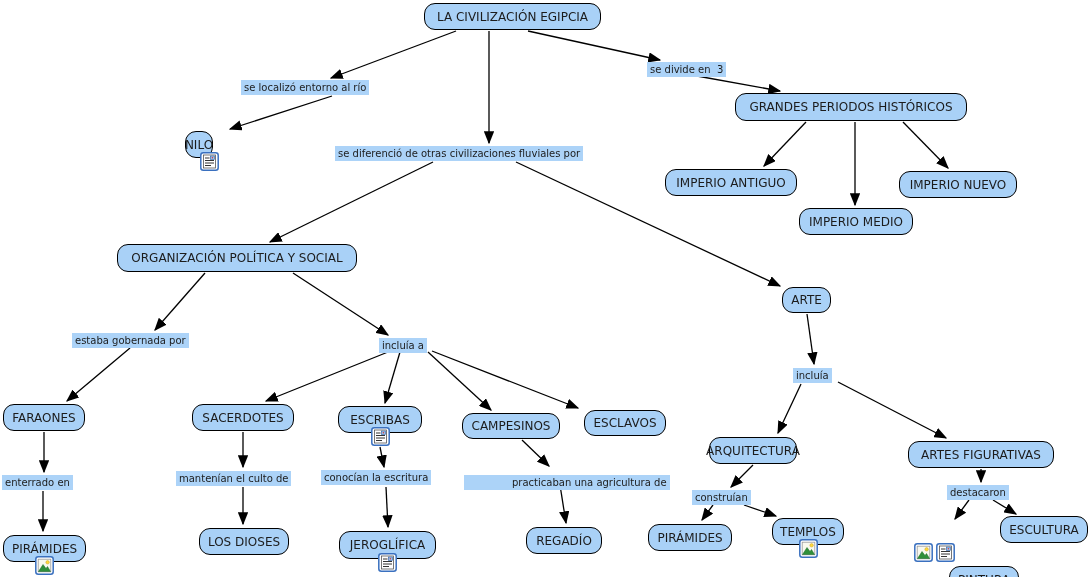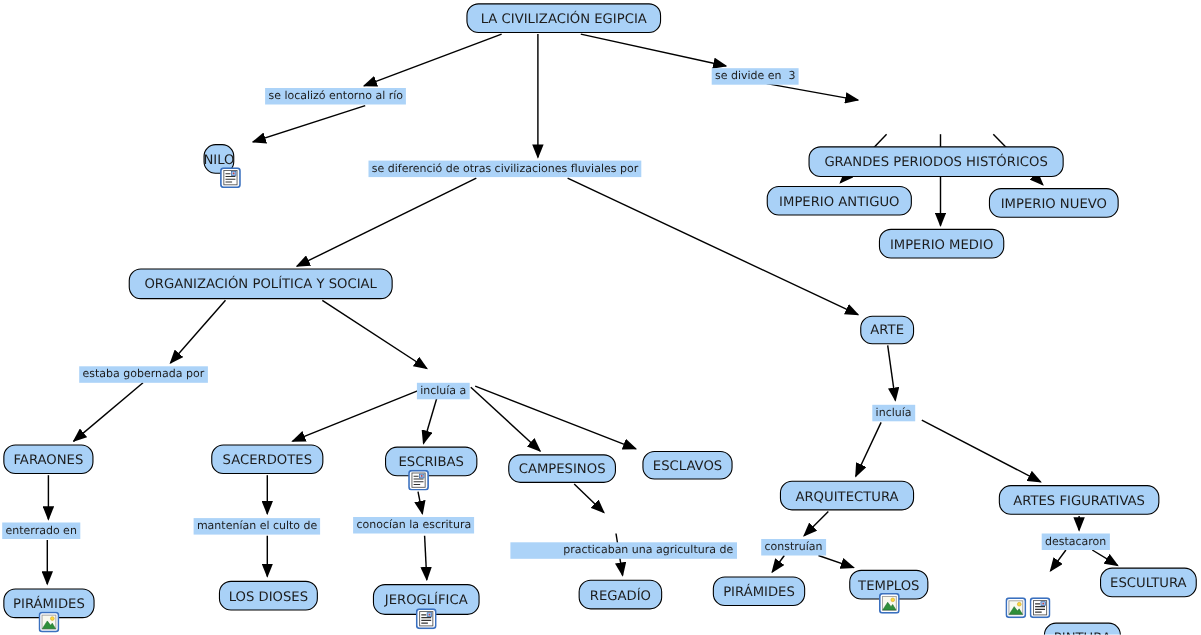--- a/index.html
+++ b/index.html
@@ -83,29 +83,29 @@
           <rect x="0.8" y="0.8" width="17.4" height="17.4" rx="2.5" fill="#ffffff" stroke="#3a70bf" stroke-width="1.5"></rect>
           <rect x="3.5" y="3" width="12" height="13" fill="#ffffff" stroke="#555555" stroke-width="0.8"></rect>
           <line x1="5" y1="6" x2="9.5" y2="6" stroke="#333333" stroke-width="1"></line>
           <line x1="5" y1="8.5" x2="14" y2="8.5" stroke="#333333" stroke-width="1"></line>
           <line x1="5" y1="11" x2="14" y2="11" stroke="#333333" stroke-width="1"></line>
           <line x1="5" y1="13.5" x2="11" y2="13.5" stroke="#333333" stroke-width="1"></line>
           <rect x="10.3" y="4" width="4.2" height="3.5" fill="#9ec3ef" stroke="#2f5e9e" stroke-width="0.6"></rect>
           <circle cx="12.4" cy="5.7" r="0.8" fill="#d04040"></circle>
         </svg></span>
     </div>
-    <div class="node" style="left: 735px; top: 93px; width: 232px; height: 28px; margin-top: 40px;"><span>GRANDES PERIODOS HISTÓRICOS</span></div>
-    <div class="node" style="left: 665px; top: 169px; width: 132px; height: 27px; margin-left: 32px;"><span>IMPERIO ANTIGUO</span></div>
+    <div class="node" style="left: 735px; top: 93px; width: 232px; height: 28px;"><span>GRANDES PERIODOS HISTÓRICOS</span></div>
+    <div class="node" style="left: 665px; top: 169px; width: 132px; height: 27px;"><span>IMPERIO ANTIGUO</span></div>
     <div class="node" style="left: 899px; top: 171px; width: 118px; height: 27px;"><span>IMPERIO NUEVO</span></div>
     <div class="node" style="left: 799px; top: 208px; width: 114px; height: 27px;"><span>IMPERIO MEDIO</span></div>
     <div class="node" style="left: 117px; top: 244px; width: 240px; height: 28px;"><span>ORGANIZACIÓN POLÍTICA Y SOCIAL</span></div>
     <div class="node" style="left: 782px; top: 287px; width: 49px; height: 26px;"><span>ARTE</span></div>
     <div class="node" style="left: 3px; top: 404px; width: 82px; height: 27px;"><span>FARAONES</span></div>
     <div class="node" style="left: 192px; top: 404px; width: 102px; height: 27px;"><span>SACERDOTES</span></div>
-    <div class="node" style="left: 338px; top: 406px; width: 84px; height: 27px; margin-left: 12px;"><span>ESCRIBAS</span></div>
+    <div class="node" style="left: 338px; top: 406px; width: 84px; height: 27px;"><span>ESCRIBAS</span></div>
     <div class="res-icons" style="left: 371px; top: 427px;">
       <span class="res-icon"><svg width="19" height="19" viewBox="0 0 19 19" xmlns="http://www.w3.org/2000/svg">
           <rect x="0.8" y="0.8" width="17.4" height="17.4" rx="2.5" fill="#ffffff" stroke="#3a70bf" stroke-width="1.5"></rect>
           <rect x="3.5" y="3" width="12" height="13" fill="#ffffff" stroke="#555555" stroke-width="0.8"></rect>
           <line x1="5" y1="6" x2="9.5" y2="6" stroke="#333333" stroke-width="1"></line>
           <line x1="5" y1="8.5" x2="14" y2="8.5" stroke="#333333" stroke-width="1"></line>
           <line x1="5" y1="11" x2="14" y2="11" stroke="#333333" stroke-width="1"></line>
           <line x1="5" y1="13.5" x2="11" y2="13.5" stroke="#333333" stroke-width="1"></line>
           <rect x="10.3" y="4" width="4.2" height="3.5" fill="#9ec3ef" stroke="#2f5e9e" stroke-width="0.6"></rect>
           <circle cx="12.4" cy="5.7" r="0.8" fill="#d04040"></circle>
@@ -130,21 +130,21 @@
           <rect x="3.5" y="3" width="12" height="13" fill="#ffffff" stroke="#555555" stroke-width="0.8"></rect>
           <line x1="5" y1="6" x2="9.5" y2="6" stroke="#333333" stroke-width="1"></line>
           <line x1="5" y1="8.5" x2="14" y2="8.5" stroke="#333333" stroke-width="1"></line>
           <line x1="5" y1="11" x2="14" y2="11" stroke="#333333" stroke-width="1"></line>
           <line x1="5" y1="13.5" x2="11" y2="13.5" stroke="#333333" stroke-width="1"></line>
           <rect x="10.3" y="4" width="4.2" height="3.5" fill="#9ec3ef" stroke="#2f5e9e" stroke-width="0.6"></rect>
           <circle cx="12.4" cy="5.7" r="0.8" fill="#d04040"></circle>
         </svg></span>
     </div>
     <div class="node" style="left: 526px; top: 527px; width: 76px; height: 27px;"><span>REGADÍO</span></div>
-    <div class="node" style="left: 709px; top: 437px; width: 122px; height: 27px;"><span>ARQUITECTURA</span></div>
+    <div class="node" style="left: 709px; top: 437px; width: 88px; height: 27px;"><span>ARQUITECTURA</span></div>
     <div class="node" style="left: 908px; top: 441px; width: 146px; height: 27px;"><span>ARTES FIGURATIVAS</span></div>
     <div class="node" style="left: 648px; top: 524px; width: 84px; height: 27px;"><span>PIRÁMIDES</span></div>
     <div class="node" style="left: 772px; top: 518px; width: 72px; height: 27px; text-align: right;"><span>TEMPLOS</span></div>
     <div class="res-icons" style="left: 799px; top: 539px;">
       <span class="res-icon"><svg width="19" height="19" viewBox="0 0 19 19" xmlns="http://www.w3.org/2000/svg">
           <rect x="0.8" y="0.8" width="17.4" height="17.4" rx="2.5" fill="#ffffff" stroke="#3a70bf" stroke-width="1.5"></rect>
           <rect x="3.2" y="3.2" width="12.6" height="12.6" fill="#f9f9ef" stroke="#999999" stroke-width="0.8"></rect>
           <circle cx="12.6" cy="6.3" r="1.7" fill="#ffd83d" stroke="#c9a227" stroke-width="0.5"></circle>
           <path d="M3.5 15.5 L8 8.5 L11 12.5 L12.5 10.5 L15.5 15.5 Z" fill="#2f8f3a" stroke="#1c6b28" stroke-width="0.5"></path>
         </svg></span>
@@ -166,21 +166,21 @@
           <line x1="5" y1="13.5" x2="11" y2="13.5" stroke="#333333" stroke-width="1"></line>
           <rect x="10.3" y="4" width="4.2" height="3.5" fill="#9ec3ef" stroke="#2f5e9e" stroke-width="0.6"></rect>
           <circle cx="12.4" cy="5.7" r="0.8" fill="#d04040"></circle>
         </svg></span>
     </div>
     <div class="node" style="left: 1000px; top: 516px; width: 88px; height: 27px;"><span>ESCULTURA</span></div>
     <div class="lphrase" style="left: 241px; top: 80px;">se localizó entorno al río</div>
     <div class="lphrase" style="left: 647px; top: 62px;">se divide en  3</div>
     <div class="lphrase" style="left: 335px; top: 146px;">se diferenció de otras civilizaciones fluviales por</div>
     <div class="lphrase" style="left: 72px; top: 333px;">estaba gobernada por</div>
-    <div class="lphrase" style="left: 379px; top: 338px; margin-top: 10px;">incluía a</div>
+    <div class="lphrase" style="left: 379px; top: 338px;">incluía a</div>
     <div class="lphrase" style="left: 2px; top: 475px;">enterrado en</div>
     <div class="lphrase" style="left: 176px; top: 471px;">mantenían el culto de</div>
     <div class="lphrase" style="left: 321px; top: 470px;">conocían la escritura</div>
-    <div class="lphrase" style="left: 464px; top: 493px; padding-left: 48px;">practicaban una agricultura de</div>
+    <div class="lphrase" style="left: 464px; top: 475px; padding-left: 48px;">practicaban una agricultura de</div>
     <div class="lphrase" style="left: 793px; top: 368px; text-align: center;">incluía</div>
     <div class="lphrase" style="left: 692px; top: 490px;">construían</div>
     <div class="lphrase" style="left: 947px; top: 485px;">destacaron</div>
   </div>
 
 </body></html>

